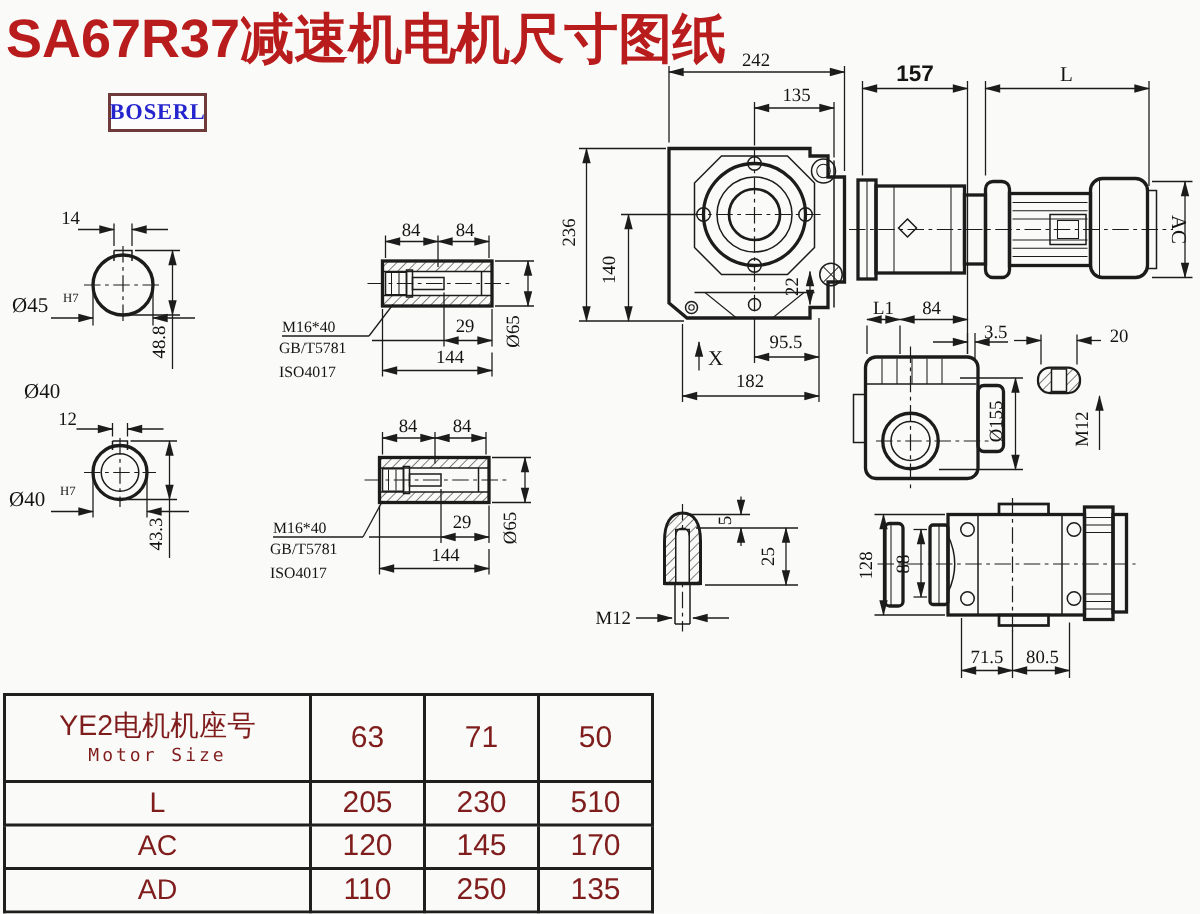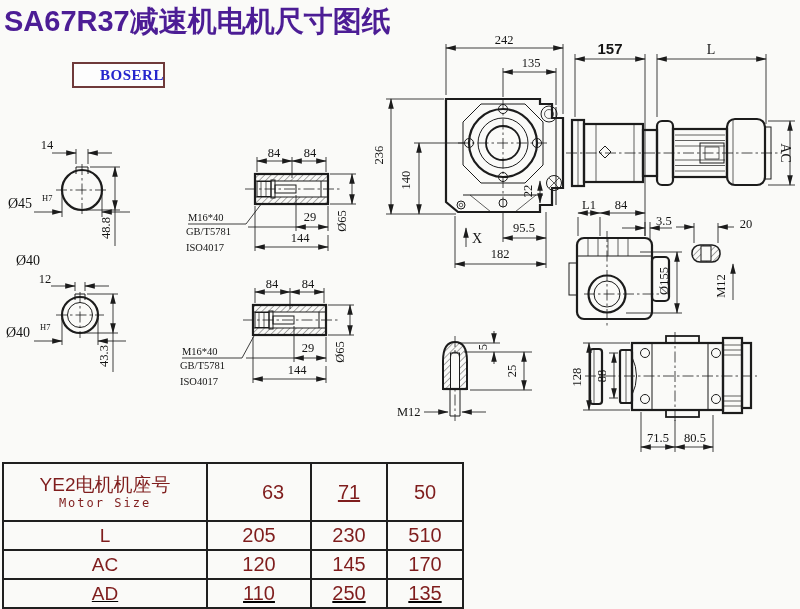--- a/index.html
+++ b/index.html
@@ -1,21 +1,21 @@
 <!DOCTYPE html>
 <html><head>
 <meta charset="utf-8">
 <style>
   html,body{margin:0;padding:0;}
   .page{position:relative;width:800px;height:609px;background:#fafaf8;overflow:hidden;
         font-family:"Liberation Sans",sans-serif;}
-  .title{position:absolute;left:4px;top:2px;font-size:29px;font-weight:800;color:#4c1d95;
+  .title{position:absolute;left:4px;top:2px;font-size:36px;font-weight:800;color:#b91c1c;
          letter-spacing:0px;white-space:nowrap;}
   .logo{position:absolute;left:72px;top:62px;width:62px;height:22px;border:2px solid #6f3a3a;
-        background:#fdfdfd;display:flex;align-items:center;justify-content:center;padding-left:27px;}
+        background:#fdfdfd;display:flex;align-items:center;justify-content:center;}
   .logo span{font-family:"Liberation Serif",serif;font-weight:bold;font-size:15px;color:#2525cd;letter-spacing:.5px;}
   svg{position:absolute;left:0;top:0;}
   svg text{font-family:"Liberation Serif",serif;fill:#141414;}
   .dt{font-size:12.5px;}
   .dtb{font-family:"Liberation Sans",sans-serif;font-weight:bold;font-size:15px;}
   .dts{font-size:10.5px;}
   .dtl{font-size:14px;}
   .sup{font-size:8.5px;}
   .ln{stroke:#1c1c1c;fill:none;}
   .b2{stroke-width:2.2;}
@@ -418,37 +418,37 @@
   </svg>
 
   <div class="tablewrap">
     <table class="spec">
       <tbody>
           <tr style="height:58px;">
         <td class="hcell" style="width:202px;">
           <div class="hcn">YE2电机机座号</div>
           <div class="hen">Motor Size</div>
         </td>
-        <td class="colnum" style="width:74px;padding-left:28px;">63</td>
-        <td class="colnum" style="width:74px;text-decoration:underline;">71</td>
+        <td class="colnum" style="width:74px;">63</td>
+        <td class="colnum" style="width:74px;">71</td>
         <td class="colnum" style="width:74px;">50</td>
       </tr>
       <tr style="height:29px;">
         <td class="rowlab">L</td>
         <td class="val">205</td>
         <td class="val">230</td>
         <td class="val">510</td>
       </tr>
       <tr style="height:29px;">
         <td class="rowlab">AC</td>
         <td class="val">120</td>
         <td class="val">145</td>
         <td class="val">170</td>
       </tr>
-      <tr style="height:29px;text-decoration:underline;">
+      <tr style="height:29px;">
         <td class="rowlab">AD</td>
         <td class="val">110</td>
         <td class="val">250</td>
         <td class="val">135</td>
       </tr>
     </tbody>
       </table>
   </div>
 
 </div>

